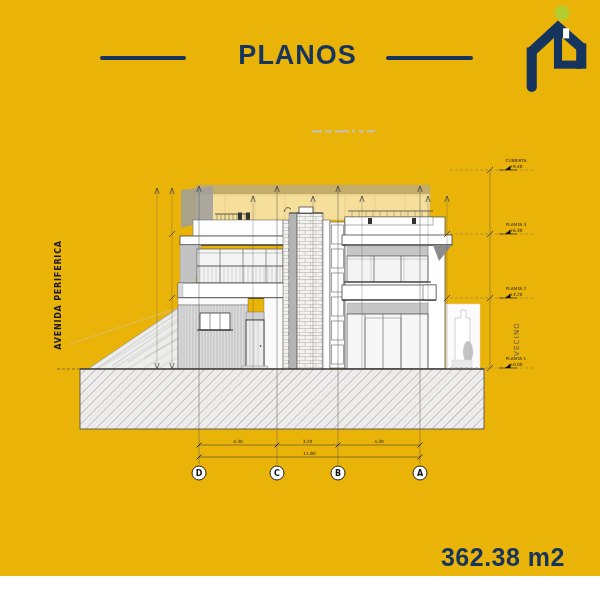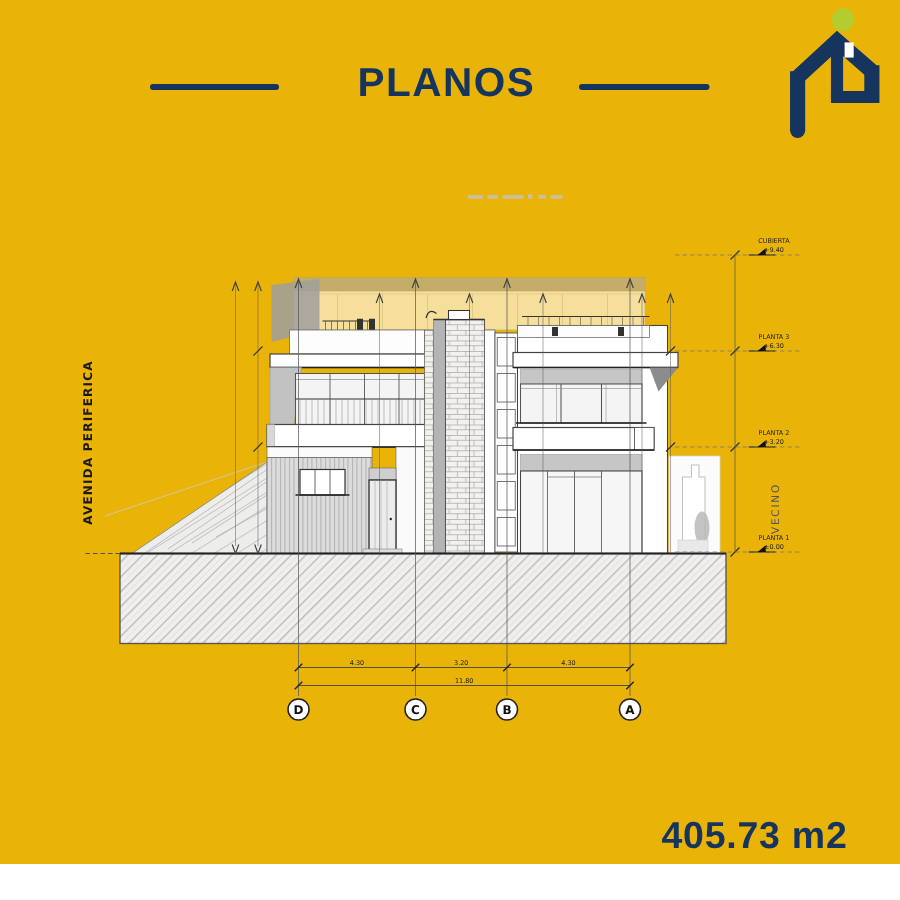--- a/index.html
+++ b/index.html
@@ -235,15 +235,15 @@
         <circle cx="338" cy="365" r="7" fill="#ffffff" stroke="#222" stroke-width="1"></circle>
         <text x="338" y="367.8" font-size="8" font-weight="bold" fill="#111" text-anchor="middle">B</text>
       </g>
       <g>
         <circle cx="420" cy="365" r="7" fill="#ffffff" stroke="#222" stroke-width="1"></circle>
         <text x="420" y="367.8" font-size="8" font-weight="bold" fill="#111" text-anchor="middle">A</text>
       </g>
     </g>
   </svg>
 
-  <div class="footer-value">405.73 m2</div>
+  <div class="footer-value">362.38 m2</div>
 
 </div>
 
 </body></html>

